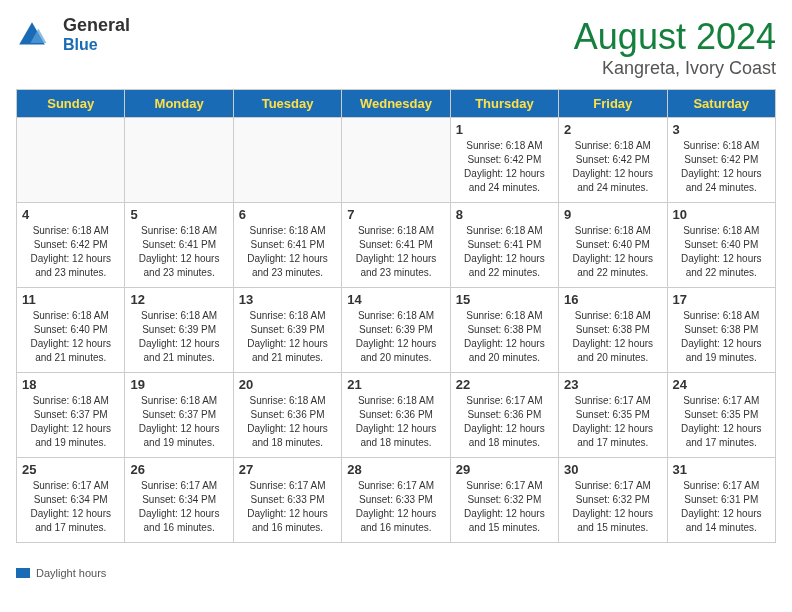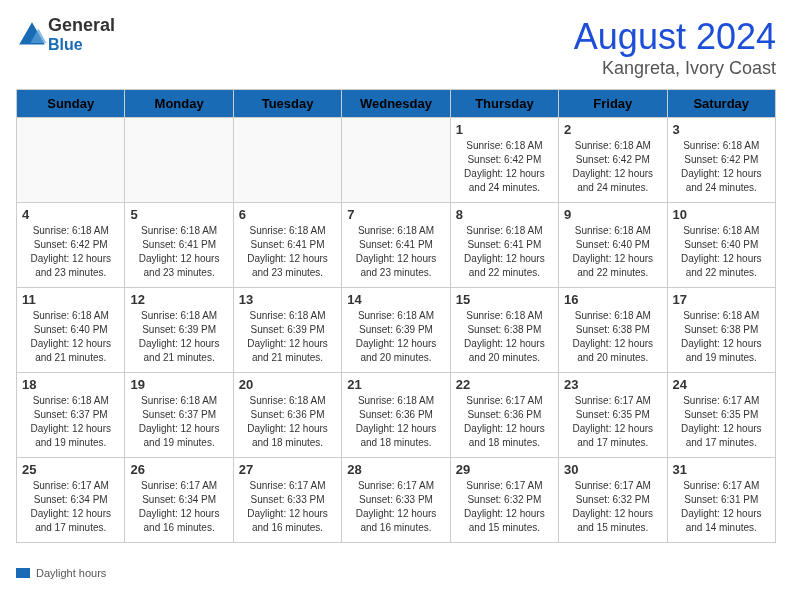--- a/index.html
+++ b/index.html
@@ -12,21 +12,21 @@
     }
     .header {
       display: flex;
       justify-content: space-between;
       align-items: flex-start;
       margin-bottom: 10px;
     }
     .logo {
       display: flex;
       align-items: center;
-      gap: 0;
+      gap: 15px;
     }
     .logo-text {
       display: flex;
       flex-direction: column;
       line-height: 1.1;
     }
     .logo-general {
       font-size: 18px;
       font-weight: bold;
       color: #333;
@@ -39,34 +39,34 @@
     .logo-icon {
       width: 32px;
       height: 32px;
     }
     .title-block {
       text-align: right;
     }
     .month-title {
       font-size: 36px;
       font-weight: normal;
-      color: #1d4ed8;
+      color: #15803d;
     }
     .location {
       font-size: 18px;
       color: #555;
     }
     .calendar {
       width: 100%;
       border-collapse: collapse;
       table-layout: fixed;
     }
     .calendar th {
       background: #1a6bb5;
-      color: #000000;
+      color: #fde047;
       font-size: 13px;
       font-weight: bold;
       padding: 6px 4px;
       text-align: center;
       border: 1px solid #ccc;
     }
     .calendar td {
       border: 1px solid #ccc;
       vertical-align: top;
       padding: 4px 5px;

